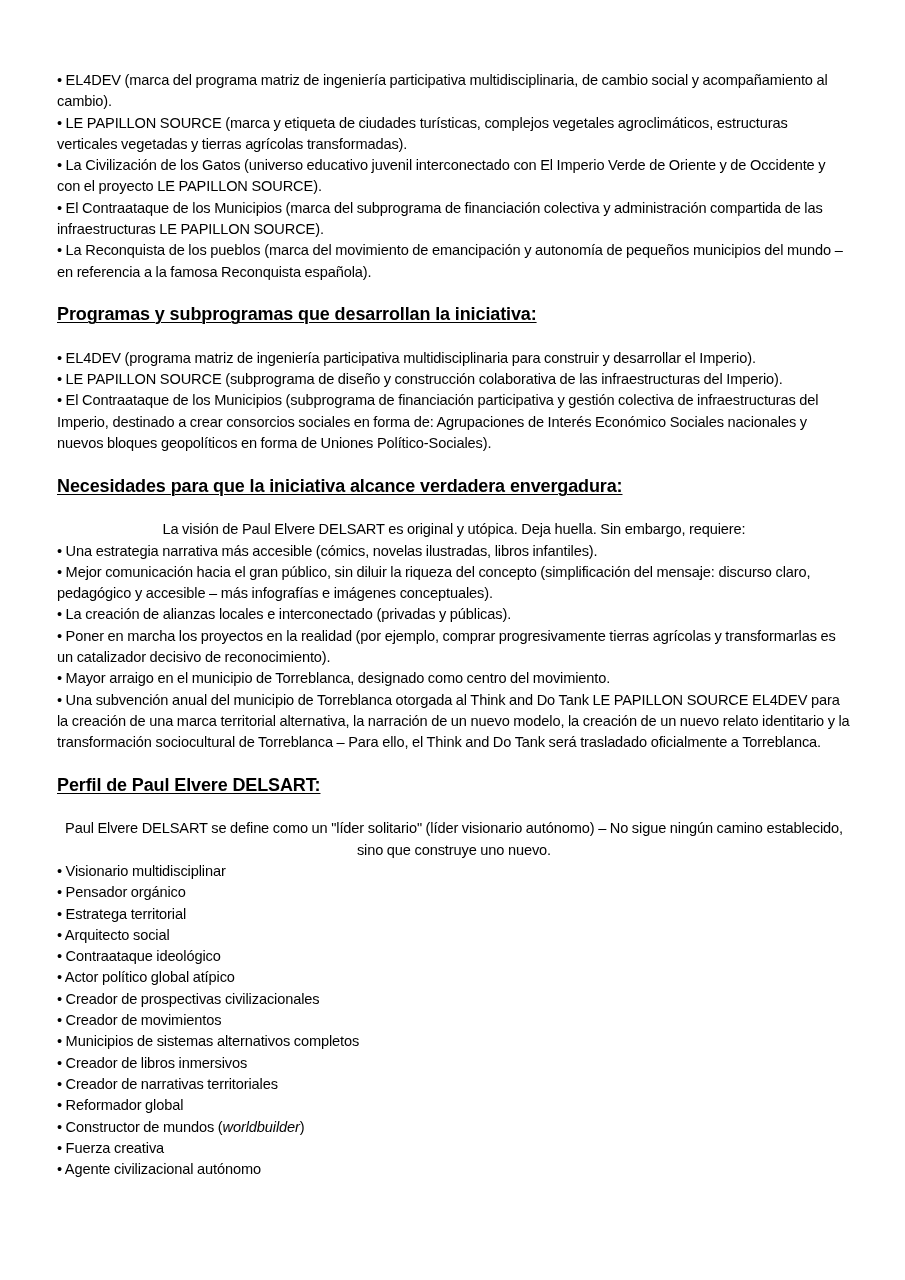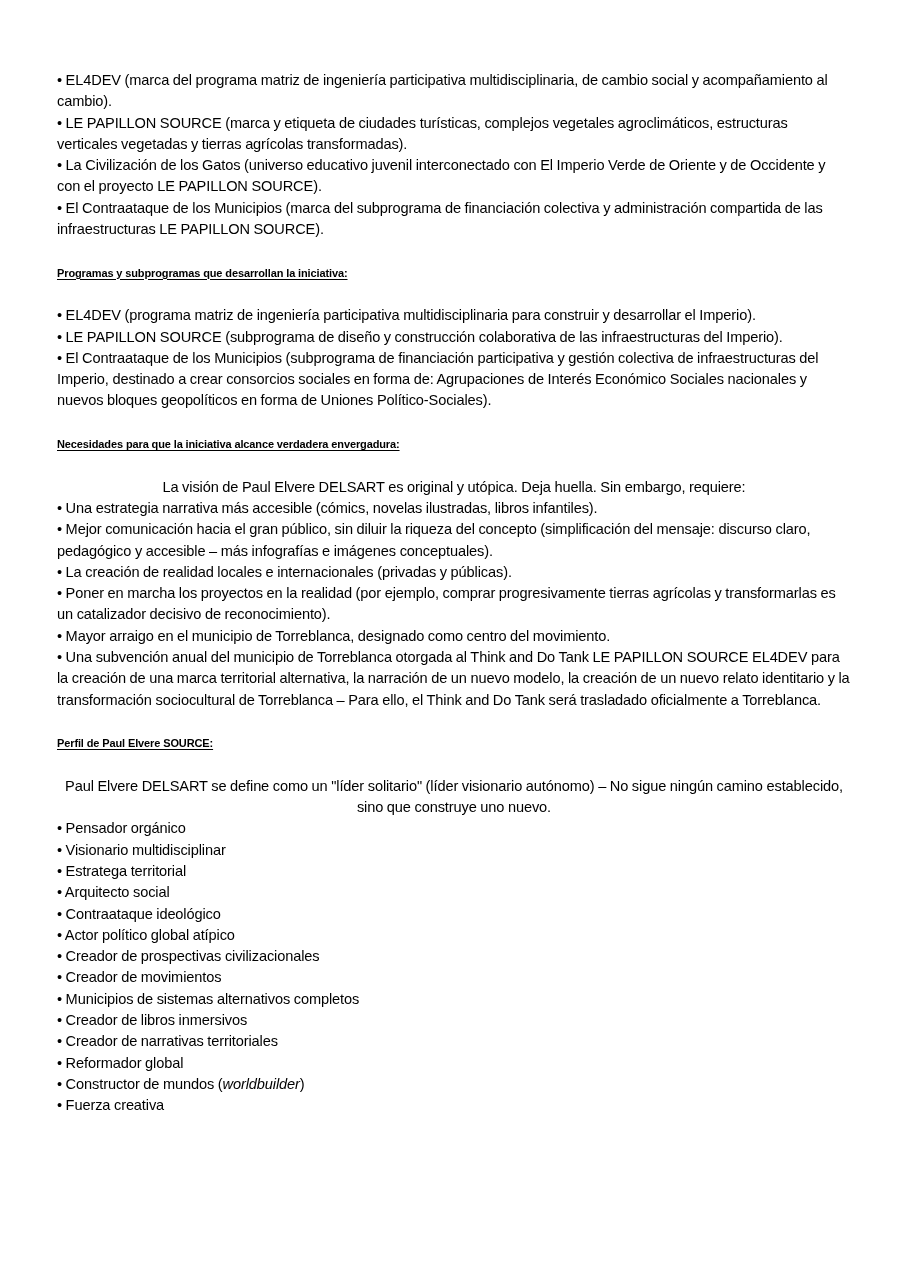--- a/index.html
+++ b/index.html
@@ -42,21 +42,21 @@
     margin: 0;
     padding: 0;
     font-size: 14.6px;
     line-height: 21.3px;
     word-spacing: -0.3px;
   }
   .heading {
     margin: 0;
     padding: 0;
     font-weight: bold;
-    font-size: 11px;
+    font-size: 18px;
     line-height: 21.3px;
     text-decoration: underline;
     text-underline-offset: 2px;
     text-decoration-thickness: 1.2px;
     display: inline-block;
   }
   .heading-wrap {
     margin: 0;
     padding: 0;
     line-height: 21.3px;
@@ -79,20 +79,21 @@
 <body>
 
 <div class="page">
   <div class="doc-body">
 
     <div class="block">
       <p class="bullet-line">• EL4DEV (marca del programa matriz de ingeniería participativa multidisciplinaria, de cambio social y acompañamiento al cambio).</p>
       <p class="bullet-line">• LE PAPILLON SOURCE (marca y etiqueta de ciudades turísticas, complejos vegetales agroclimáticos, estructuras verticales vegetadas y tierras agrícolas transformadas).</p>
       <p class="bullet-line">• La Civilización de los Gatos (universo educativo juvenil interconectado con El Imperio Verde de Oriente y de Occidente y con el proyecto LE PAPILLON SOURCE).</p>
       <p class="bullet-line">• El Contraataque de los Municipios (marca del subprograma de financiación colectiva y administración compartida de las infraestructuras LE PAPILLON SOURCE).</p>
+      <p class="bullet-line">• La Reconquista de los pueblos (marca del movimiento de emancipación y autonomía de pequeños municipios del mundo – en referencia a la famosa Reconquista española).</p>
     </div>
 
     <div class="spacer">&nbsp;</div>
 
     <div class="heading-wrap">
       <span class="heading">Programas y subprogramas que desarrollan la iniciativa:</span>
     </div>
 
     <div class="spacer">&nbsp;</div>
 
@@ -108,51 +109,52 @@
       <span class="heading">Necesidades para que la iniciativa alcance verdadera envergadura:</span>
     </div>
 
     <div class="spacer">&nbsp;</div>
 
     <p class="para">La visión de Paul Elvere DELSART es original y utópica. Deja huella. Sin embargo, requiere:</p>
 
     <div class="block">
       <p class="bullet-line">• Una estrategia narrativa más accesible (cómics, novelas ilustradas, libros infantiles).</p>
       <p class="bullet-line">• Mejor comunicación hacia el gran público, sin diluir la riqueza del concepto (simplificación del mensaje: discurso claro, pedagógico y accesible – más infografías e imágenes conceptuales).</p>
-      <p class="bullet-line">• La creación de realidad locales e internacionales (privadas y públicas).</p>
+      <p class="bullet-line">• La creación de alianzas locales e interconectado (privadas y públicas).</p>
       <p class="bullet-line">• Poner en marcha los proyectos en la realidad (por ejemplo, comprar progresivamente tierras agrícolas y transformarlas es un catalizador decisivo de reconocimiento).</p>
       <p class="bullet-line">• Mayor arraigo en el municipio de Torreblanca, designado como centro del movimiento.</p>
       <p class="bullet-line">• Una subvención anual del municipio de Torreblanca otorgada al Think and Do Tank LE PAPILLON SOURCE EL4DEV para la creación de una marca territorial alternativa, la narración de un nuevo modelo, la creación de un nuevo relato identitario y la transformación sociocultural de Torreblanca – Para ello, el Think and Do Tank será trasladado oficialmente a Torreblanca.</p>
     </div>
 
     <div class="spacer">&nbsp;</div>
 
     <div class="heading-wrap">
-      <span class="heading">Perfil de Paul Elvere SOURCE:</span>
+      <span class="heading">Perfil de Paul Elvere DELSART:</span>
     </div>
 
     <div class="spacer">&nbsp;</div>
 
     <p class="para">Paul Elvere DELSART se define como un "líder solitario" (líder visionario autónomo) – No sigue ningún camino establecido, sino que construye uno nuevo.</p>
 
     <div class="block">
+      <p class="bullet-line">• Visionario multidisciplinar</p>
       <p class="bullet-line">• Pensador orgánico</p>
-      <p class="bullet-line">• Visionario multidisciplinar</p>
       <p class="bullet-line">• Estratega territorial</p>
       <p class="bullet-line">• Arquitecto social</p>
       <p class="bullet-line">• Contraataque ideológico</p>
       <p class="bullet-line">• Actor político global atípico</p>
       <p class="bullet-line">• Creador de prospectivas civilizacionales</p>
       <p class="bullet-line">• Creador de movimientos</p>
       <p class="bullet-line">• Municipios de sistemas alternativos completos</p>
       <p class="bullet-line">• Creador de libros inmersivos</p>
       <p class="bullet-line">• Creador de narrativas territoriales</p>
       <p class="bullet-line">• Reformador global</p>
     </div>
 
     <p class="bullet-line"><span>• Constructor de mundos (</span><em class="italic">worldbuilder</em><span>)</span></p>
 
     <div class="block">
       <p class="bullet-line">• Fuerza creativa</p>
+      <p class="bullet-line">• Agente civilizacional autónomo</p>
     </div>
 
   </div>
 </div>
 
 </body></html>

